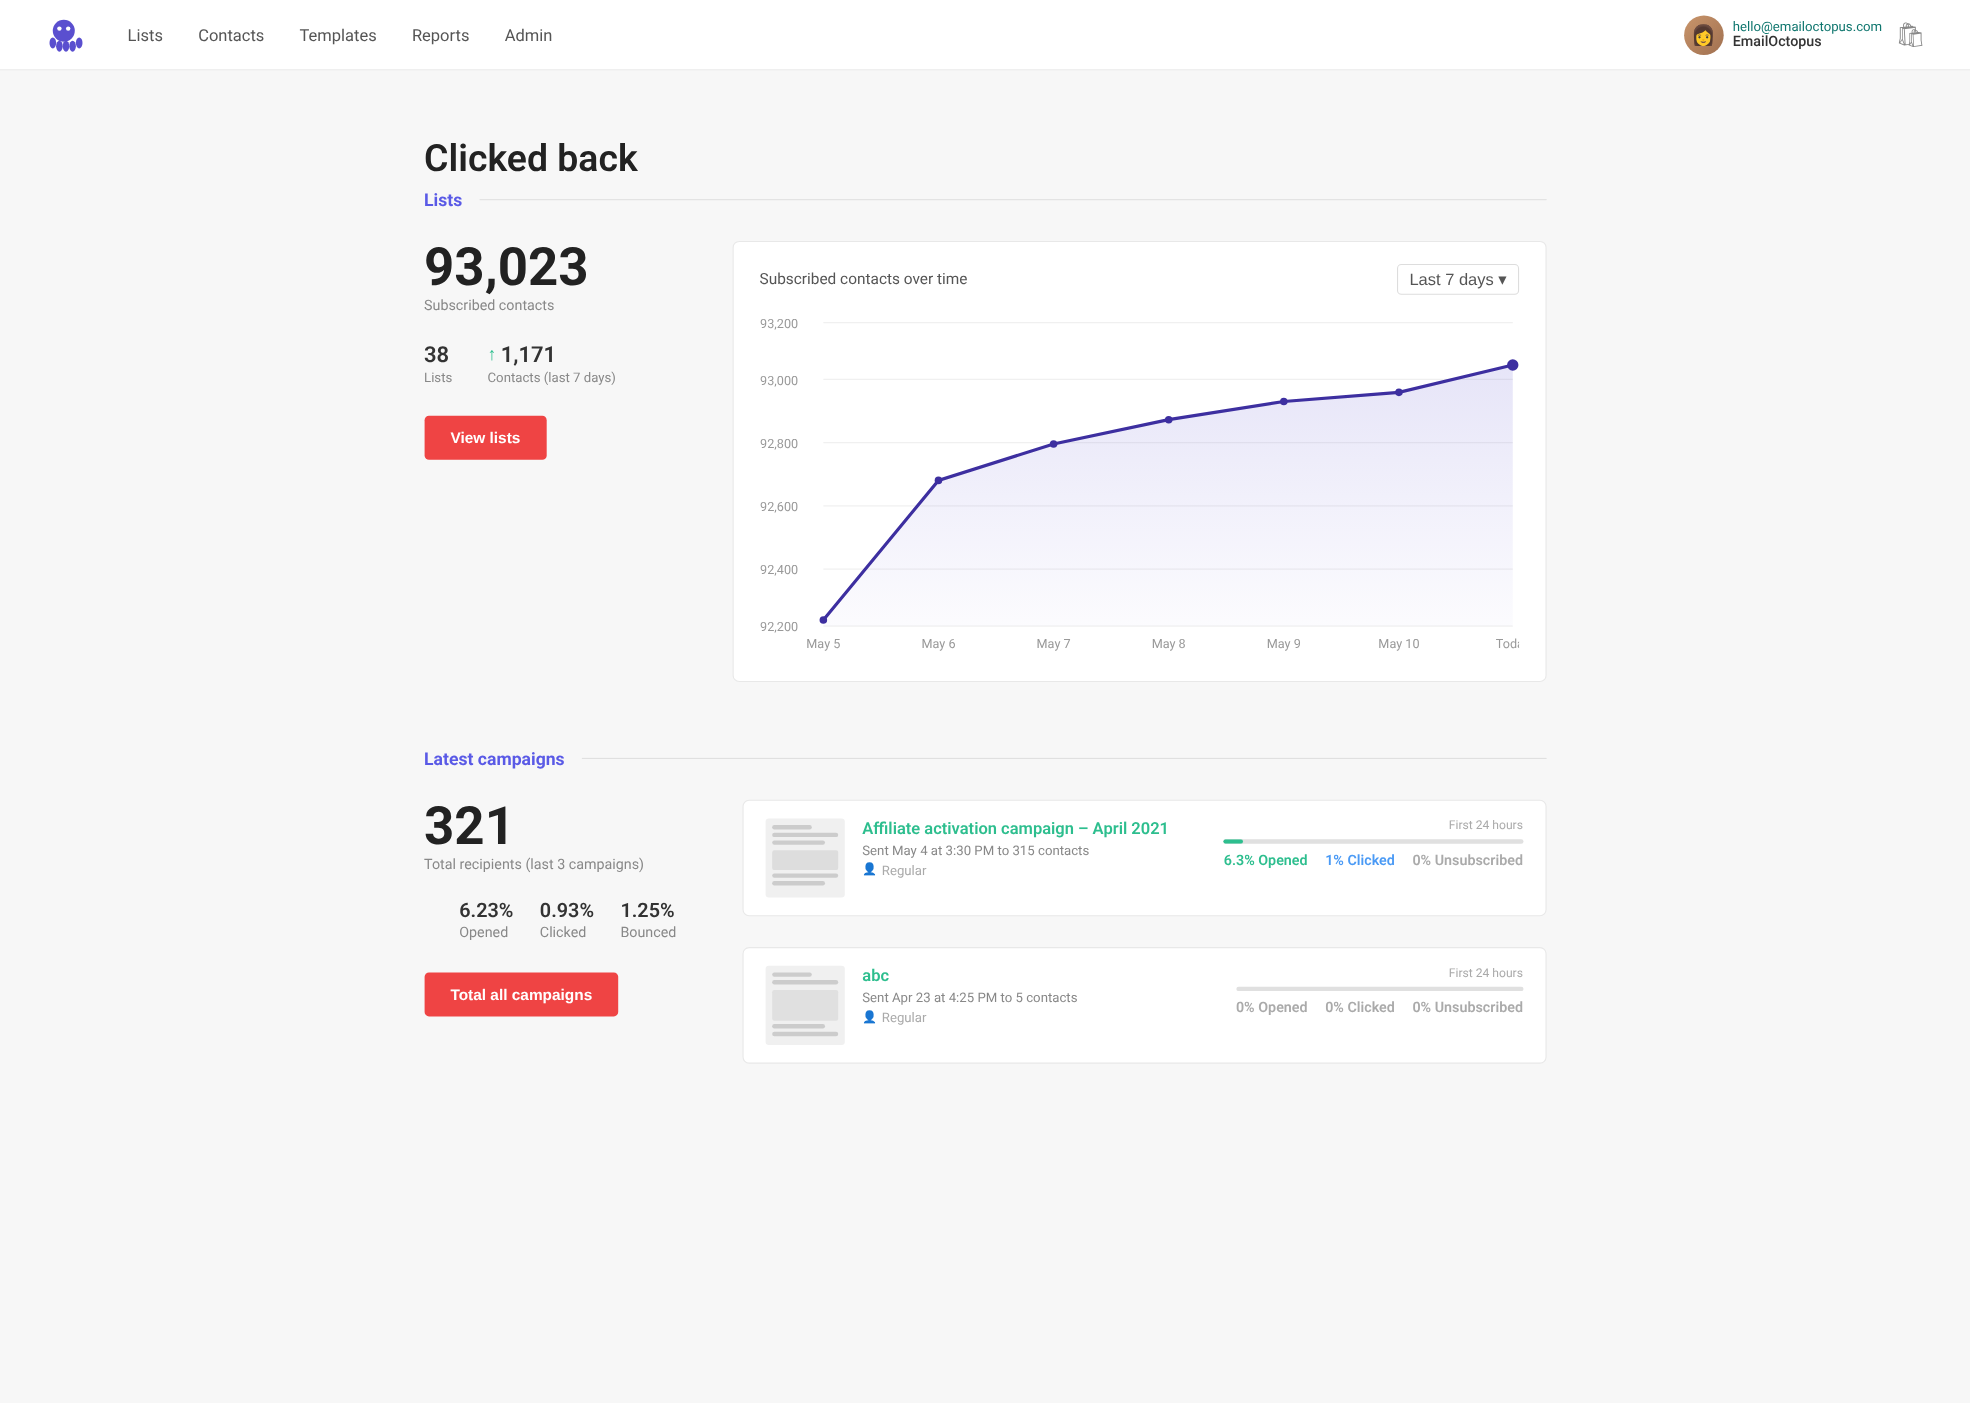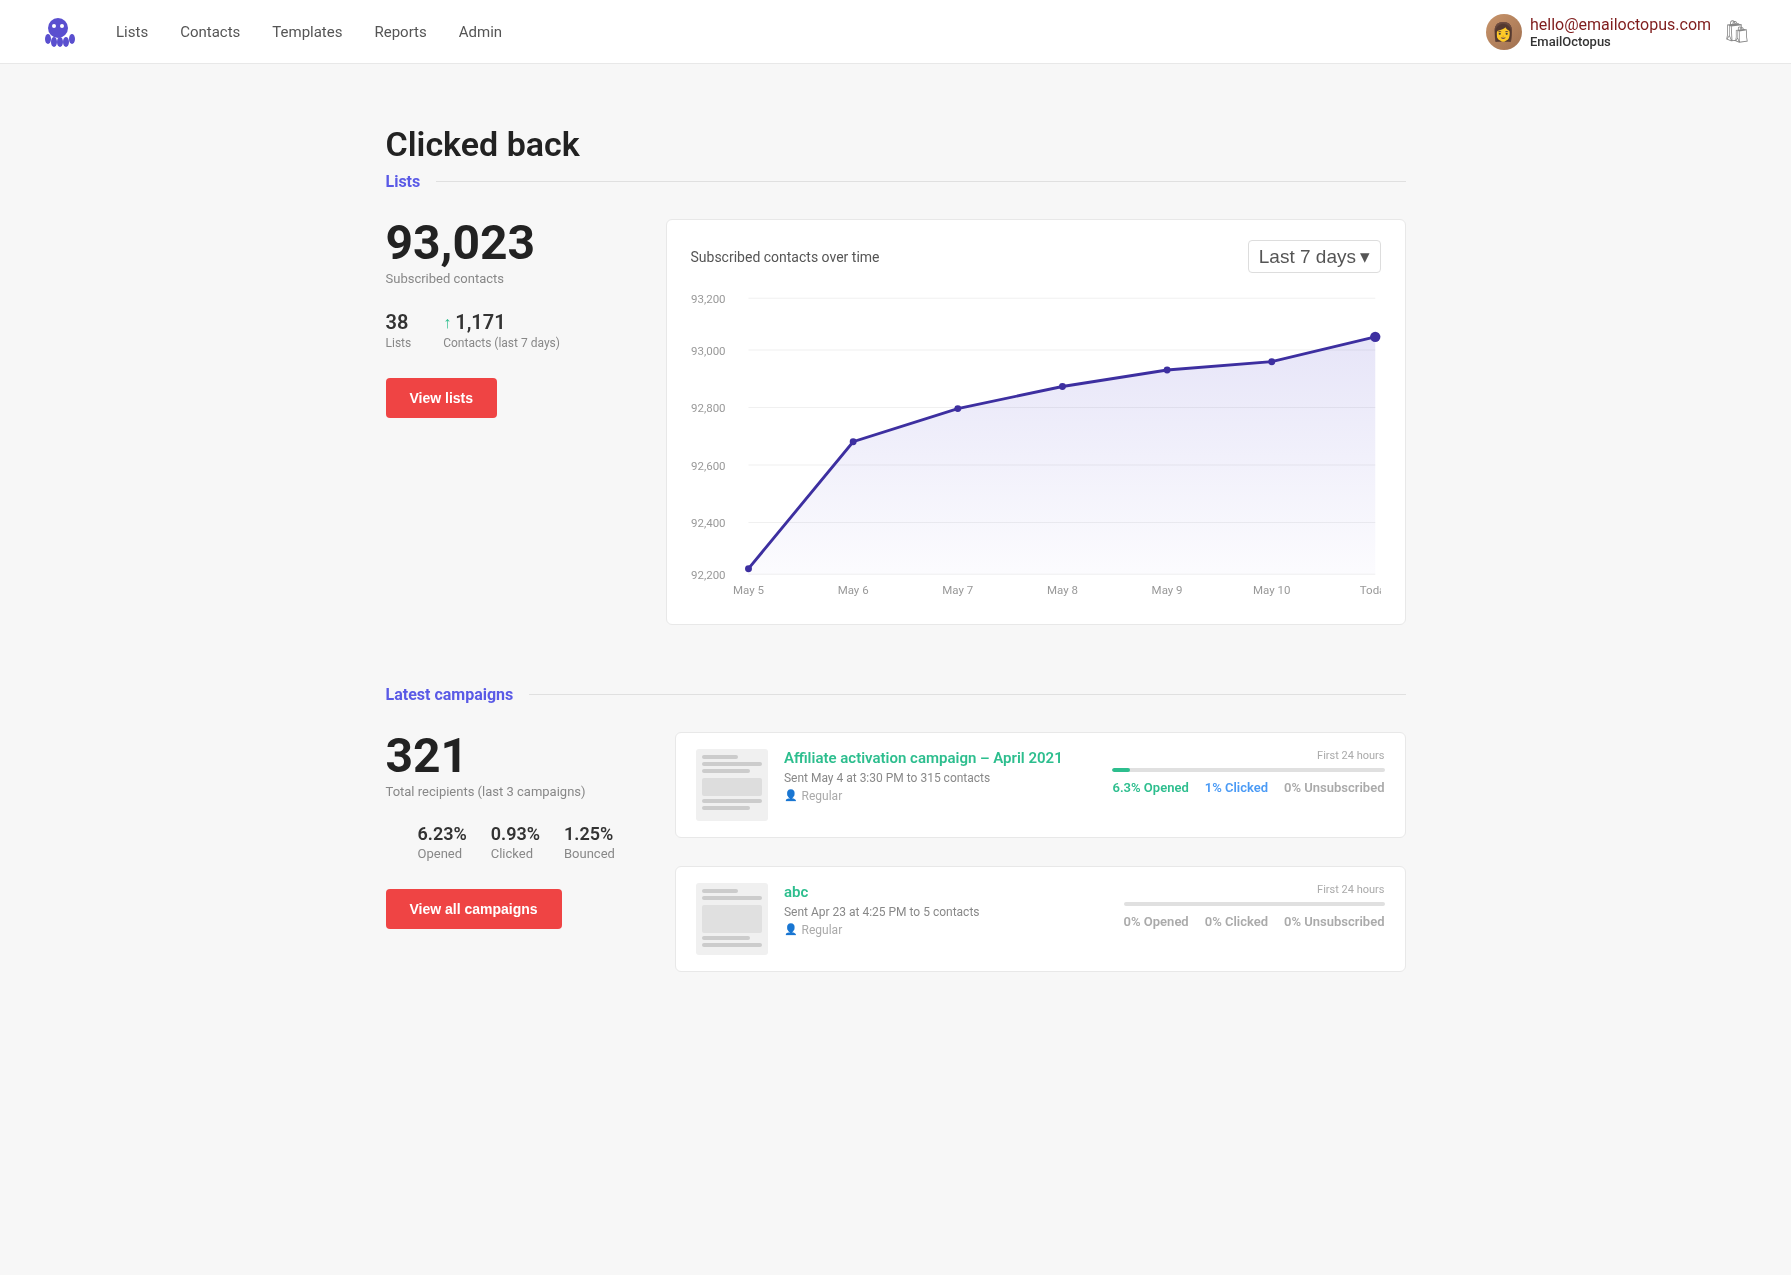--- a/index.html
+++ b/index.html
@@ -50,21 +50,21 @@
       width: 36px;
       height: 36px;
       border-radius: 50%;
       background: linear-gradient(135deg, #c9956b 0%, #a07050 100%);
       display: flex;
       align-items: center;
       justify-content: center;
       font-size: 18px;
     }
     .user-info { display: flex; flex-direction: column; }
-    .user-email { font-size: 16px; color: #7f1d1d; }
+    .user-email { font-size: 12px; color: #0f766e; }
     .user-name { font-size: 13px; color: #333; font-weight: 500; }
     .bag-icon { font-size: 22px; color: #888; cursor: pointer; }
 
     
     .main { max-width: 1100px; margin: 0 auto; padding: 60px 40px; }
 
     
     .welcome-title { font-size: 34px; font-weight: 600; color: #222; margin-bottom: 8px; }
     .welcome-sub { font-size: 15px; color: #666; margin-bottom: 40px; }
 
@@ -112,21 +112,21 @@
     }
 
     
     .chart-container { flex: 1; background: #fff; border-radius: 6px; padding: 20px 24px; border: 1px solid #e8e8e8; }
     .chart-header { display: flex; justify-content: space-between; align-items: center; margin-bottom: 16px; }
     .chart-title { font-size: 14px; color: #555; }
     .chart-filter {
       border: 1px solid #ddd;
       border-radius: 4px;
       padding: 4px 10px;
-      font-size: 19px;
+      font-size: 15px;
       color: #555;
       background: #fff;
       cursor: pointer;
       display: flex;
       align-items: center;
       gap: 4px;
     }
 
     
     .chart-svg-wrap { position: relative; }
@@ -324,21 +324,21 @@
           </div>
           <div class="pct-item">
             <div class="pct-value">0.93%</div>
             <div class="pct-label">Clicked</div>
           </div>
           <div class="pct-item">
             <div class="pct-value">1.25%</div>
             <div class="pct-label">Bounced</div>
           </div>
         </div>
-        <button class="btn-teal">View all campaigns</button>
+        <button class="btn-teal">Total all campaigns</button>
       </div>
 
       <div class="campaign-cards">
 
         <div class="campaign-card">
           <div class="campaign-thumbnail">
             <div class="thumb-line short"></div>
             <div class="thumb-line full"></div>
             <div class="thumb-line medium"></div>
             <div class="thumb-block"></div>

